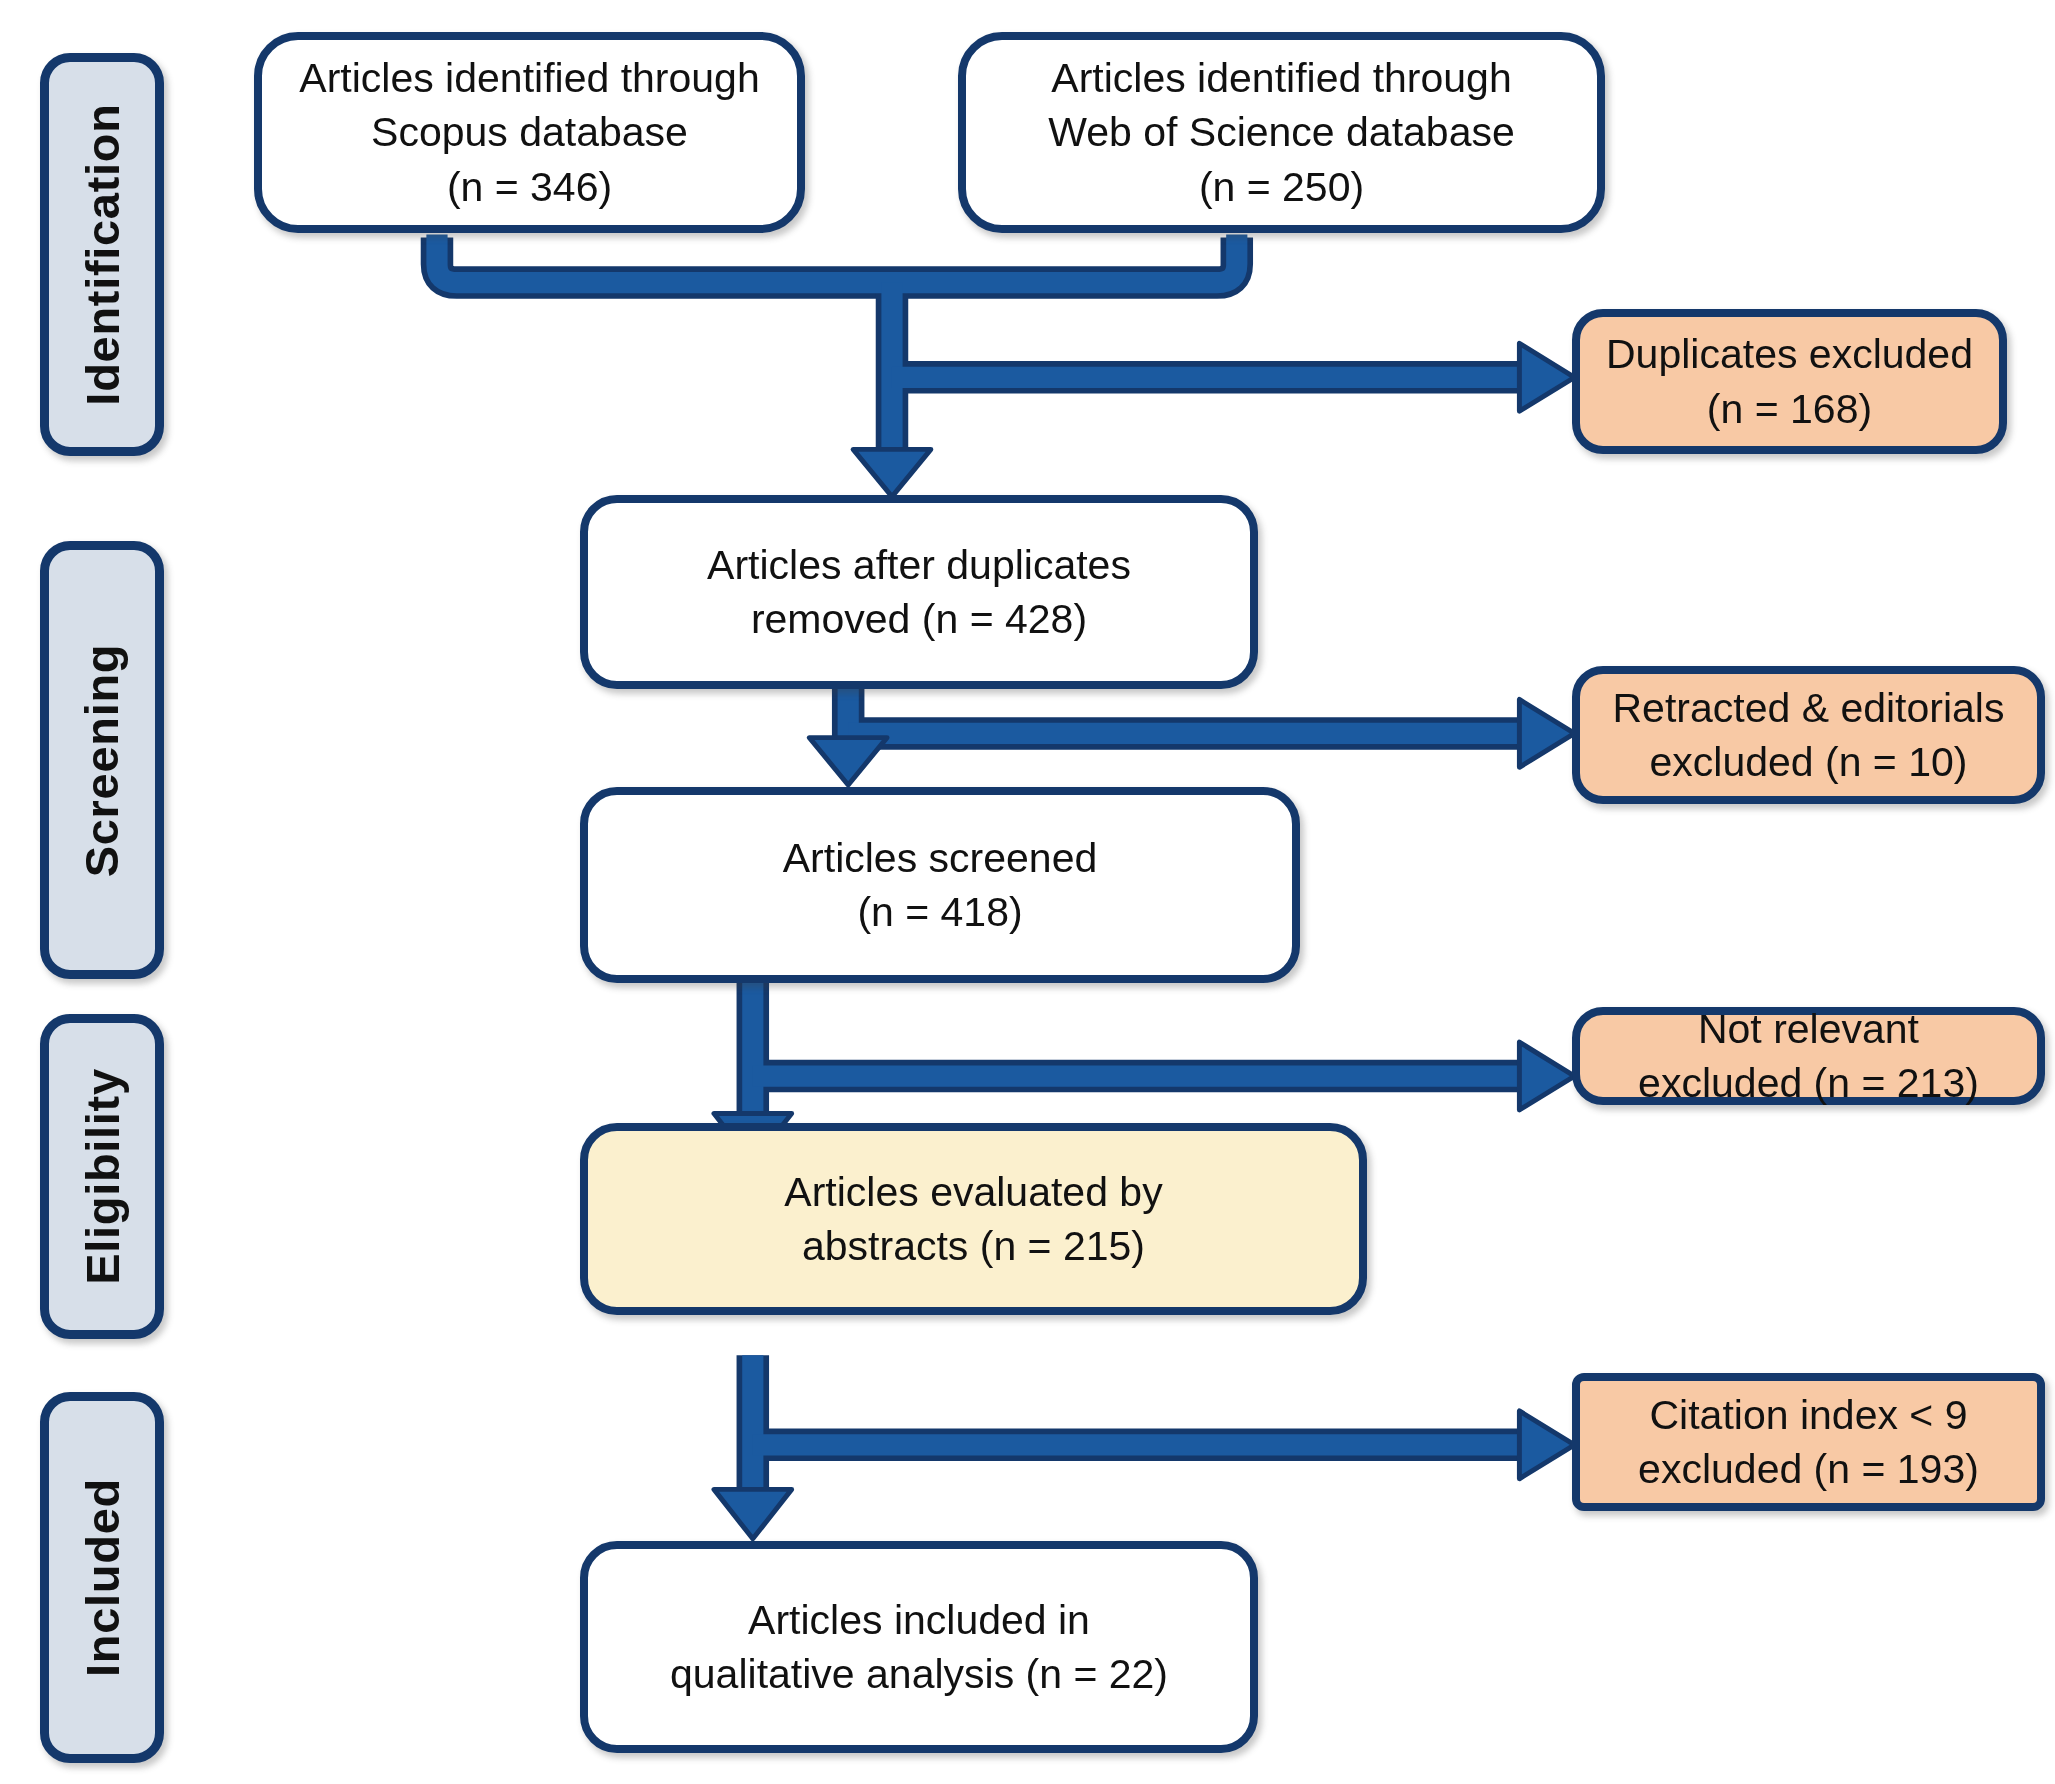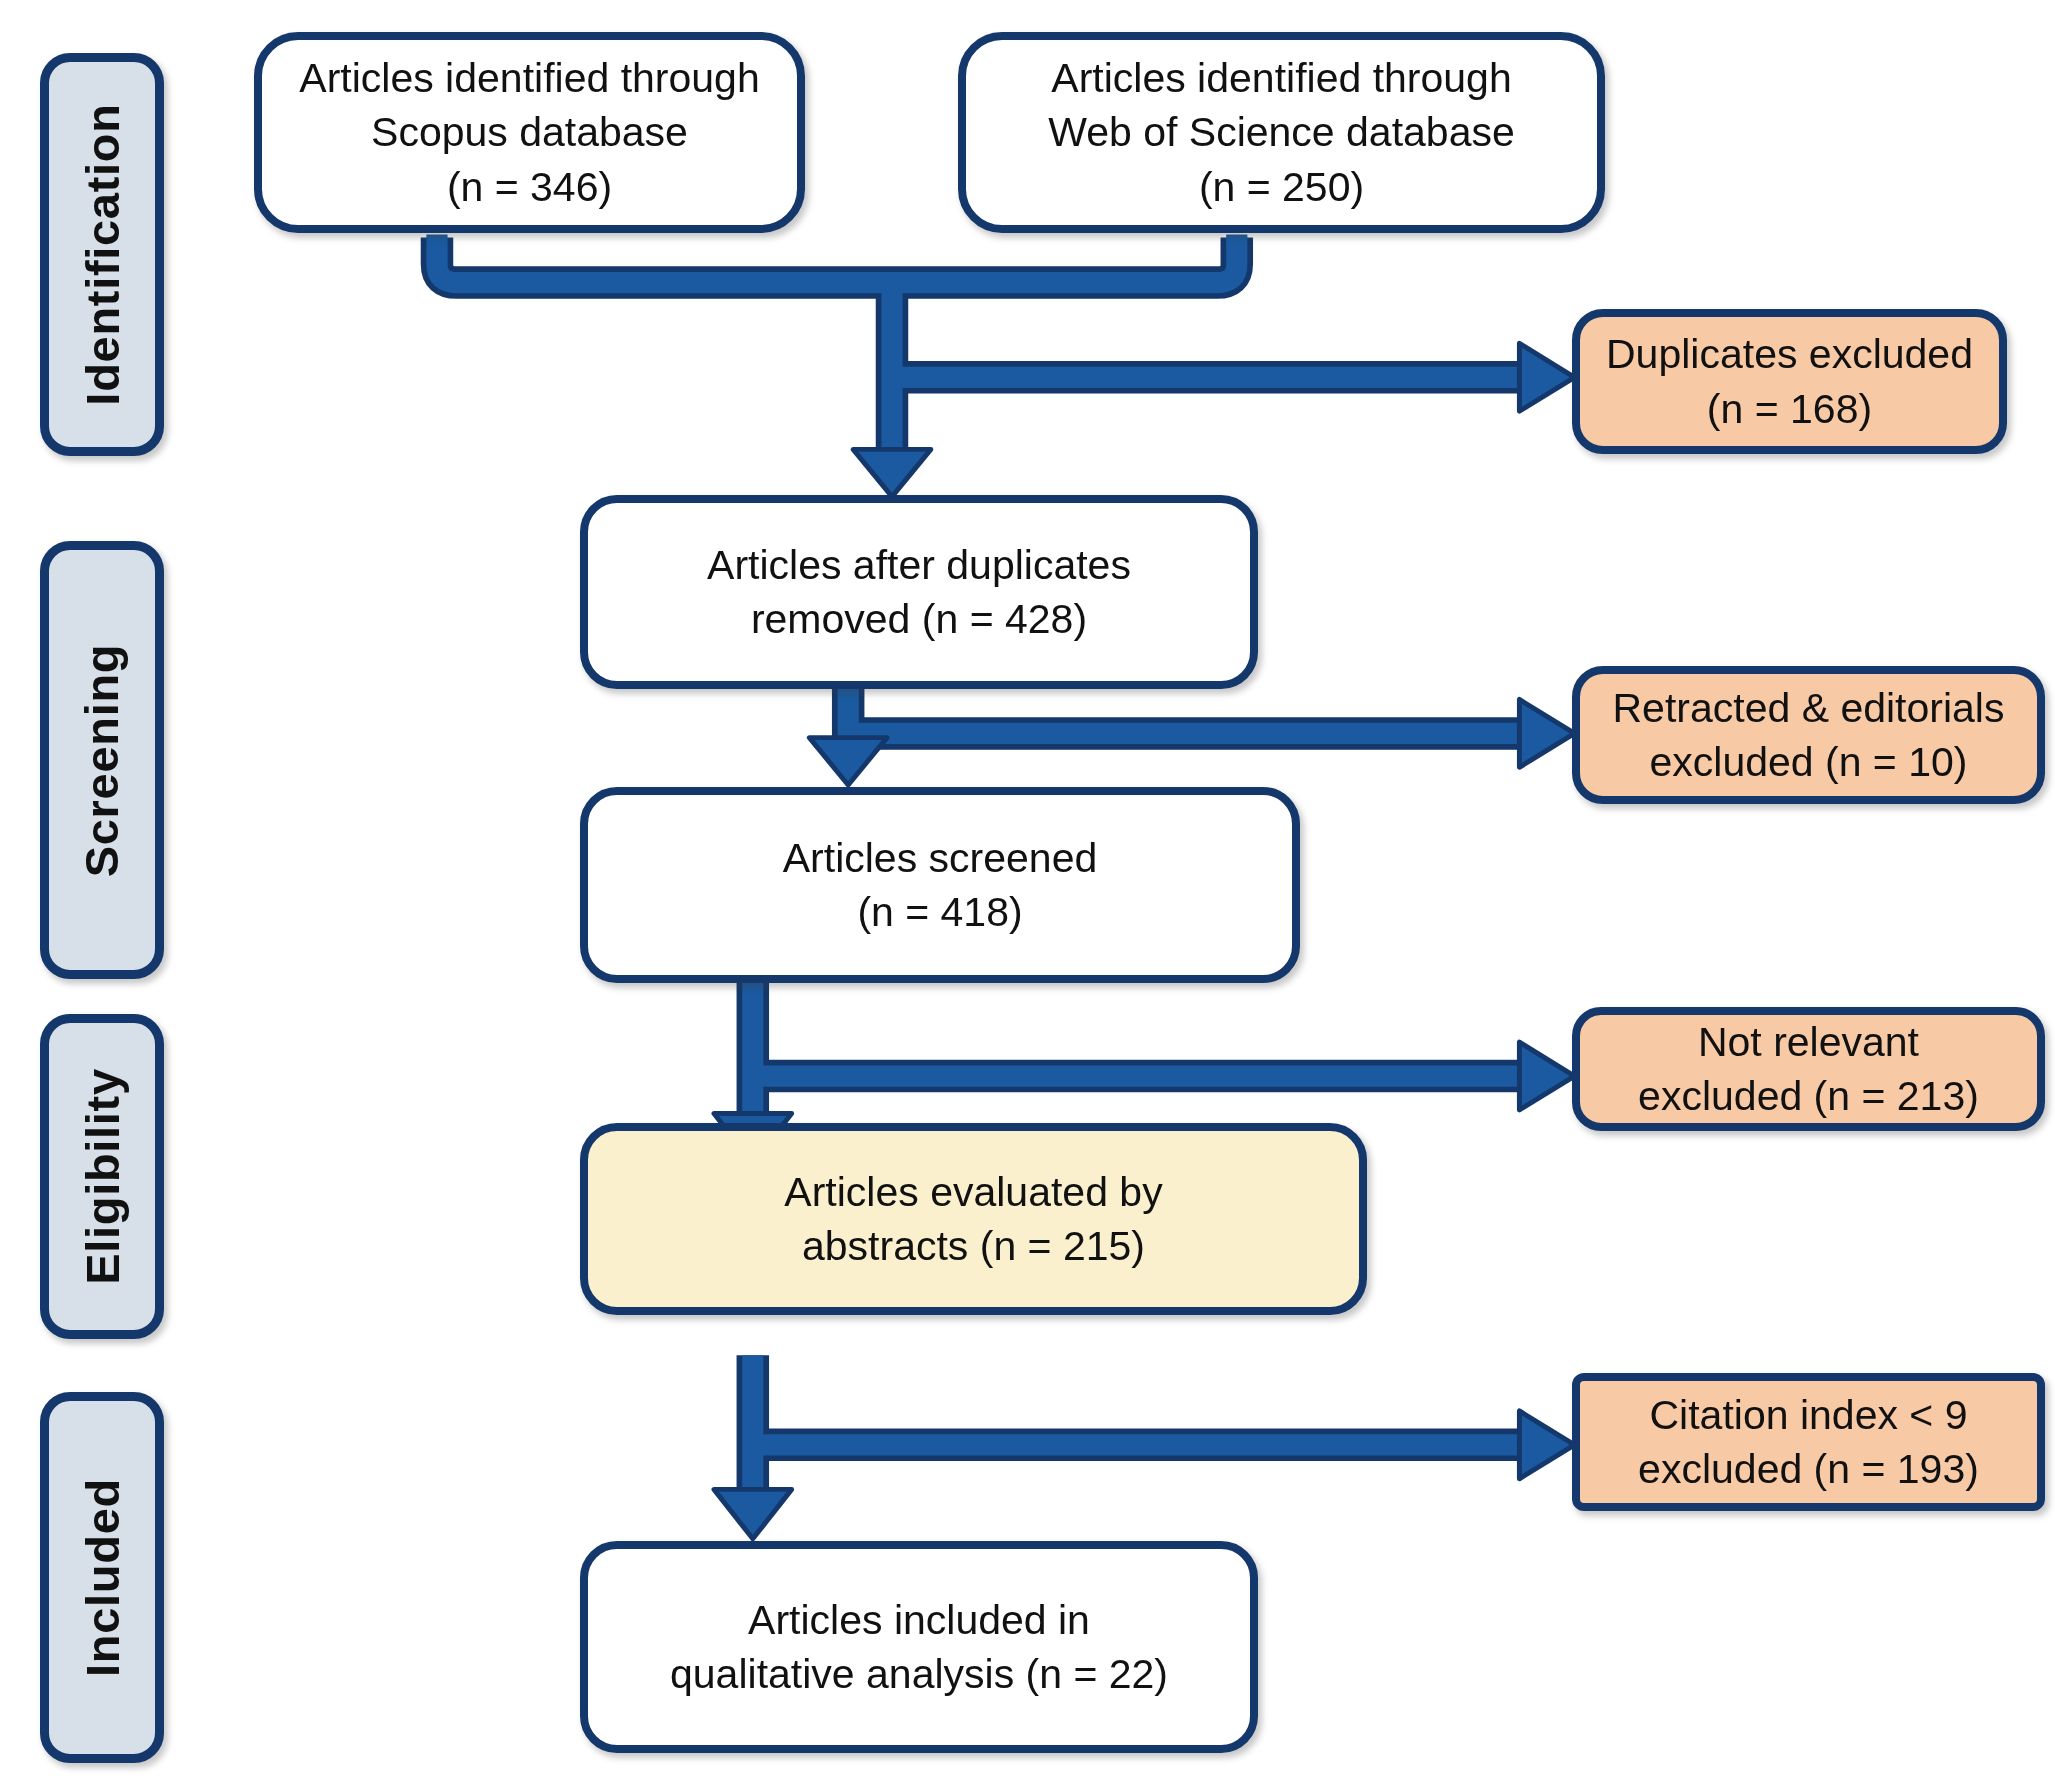--- a/index.html
+++ b/index.html
@@ -120,19 +120,19 @@
 (n = 418)</div>
   <div class="box highlight" style="left:580px;top:1123px;width:787px;height:192px;">Articles evaluated by
 abstracts (n = 215)</div>
   <div class="box" style="left:580px;top:1541px;width:678px;height:212px;">Articles included in
 qualitative analysis (n = 22)</div>
 
   <div class="box excluded" style="left:1572px;top:309px;width:435px;height:145px;">Duplicates excluded
 (n = 168)</div>
   <div class="box excluded" style="left:1572px;top:666px;width:473px;height:138px;">Retracted &amp; editorials
 excluded (n = 10)</div>
-  <div class="box excluded" style="left:1572px;top:1007px;width:473px;height:124px;border-radius:29px;">Not relevant
+  <div class="box excluded" style="left:1572px;top:1007px;width:473px;height:98px;">Not relevant
 excluded (n = 213)</div>
   <div class="box excluded" style="left:1572px;top:1373px;width:473px;height:138px;border-radius:12px;">Citation index &lt; 9
 excluded (n = 193)</div>
 
 </div>
 
 
 </body></html>

